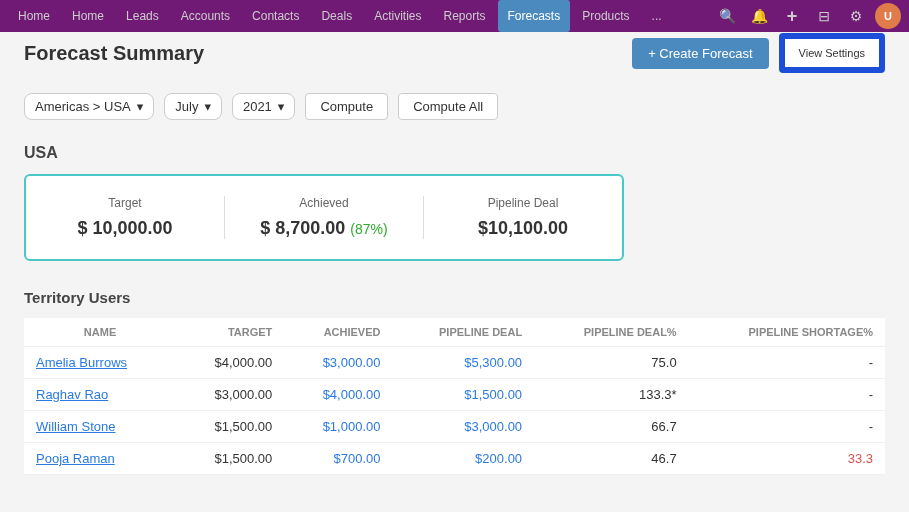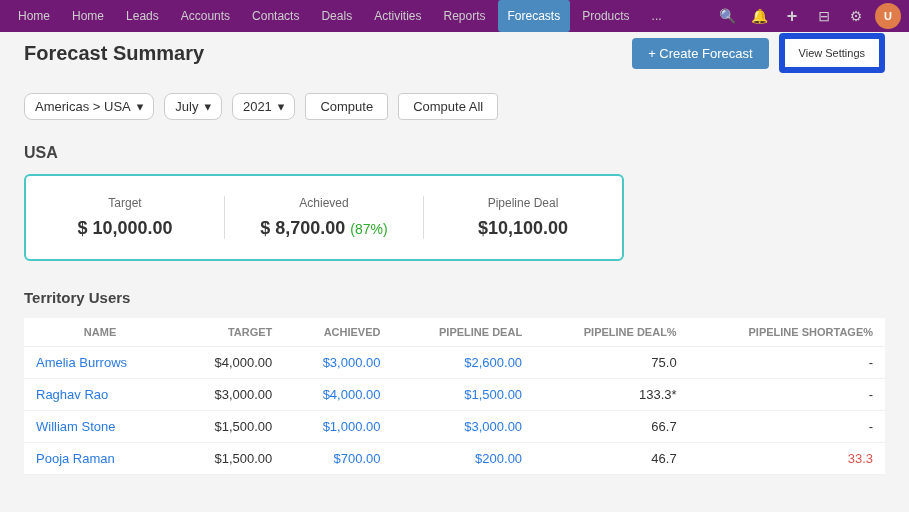--- a/index.html
+++ b/index.html
@@ -171,21 +171,21 @@
       border-bottom: 1px solid #eee;
     }
     .data-table th:first-child { text-align: center; }
     .data-table td {
       padding: 8px 12px;
       text-align: right;
       border-bottom: 1px solid #f0f0f0;
       font-size: 13px;
     }
     .data-table td:first-child { text-align: left; }
-    .link-blue { color: #2a7ae2; cursor: pointer; }
+    .link-blue { color: #2a7ae2; cursor: pointer; text-decoration: underline; }
     .val-blue { color: #2a7ae2; }
     .val-red { color: #d9534f; }
   </style>
 </head>
 <body>
 
 <nav class="top-nav">
   <div class="nav-item">Home</div>
   <div class="nav-item">Home</div>
   <div class="nav-item">Leads</div>
@@ -264,21 +264,21 @@
         <th>PIPELINE DEAL</th>
         <th>PIPELINE DEAL%</th>
         <th>PIPELINE SHORTAGE%</th>
       </tr>
     </thead>
     <tbody id="table-body">
     <tr>
       <td><span class="link-blue">Amelia Burrows</span></td>
       <td>$4,000.00</td>
       <td class="val-blue">$3,000.00</td>
-      <td class="val-blue">$2,600.00</td>
+      <td class="val-blue">$5,300.00</td>
       <td>75.0</td>
       <td class="">-</td>
     </tr>
         <tr>
       <td><span class="link-blue">Raghav Rao</span></td>
       <td>$3,000.00</td>
       <td class="val-blue">$4,000.00</td>
       <td class="val-blue">$1,500.00</td>
       <td>133.3*</td>
       <td class="">-</td>

